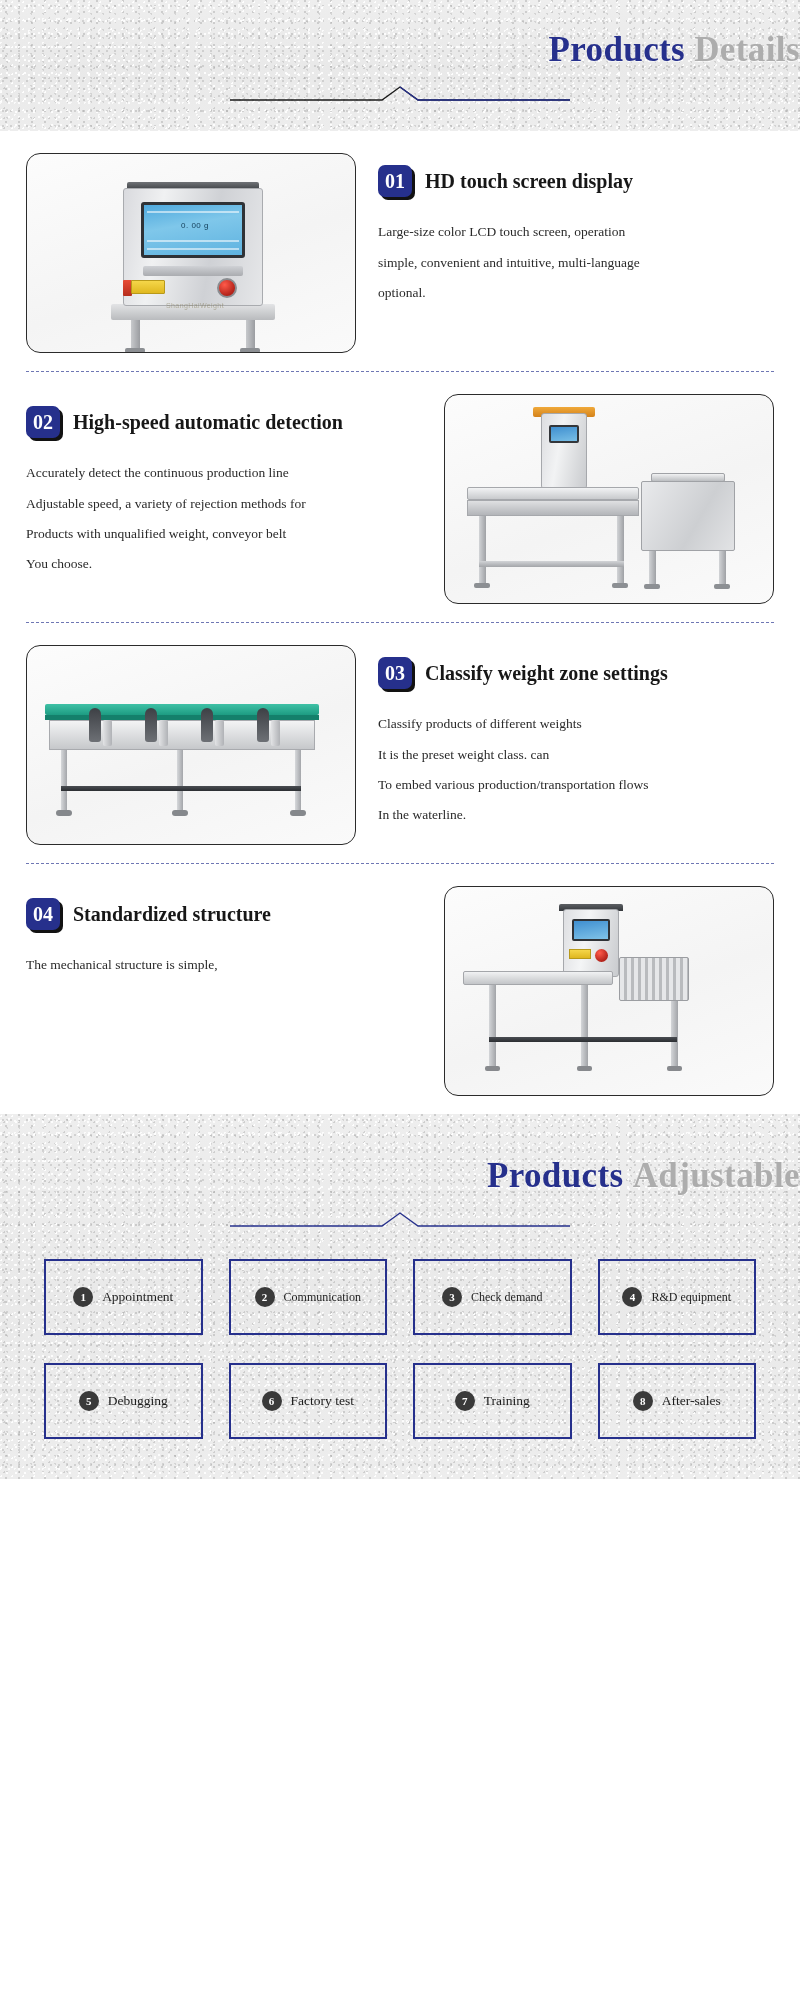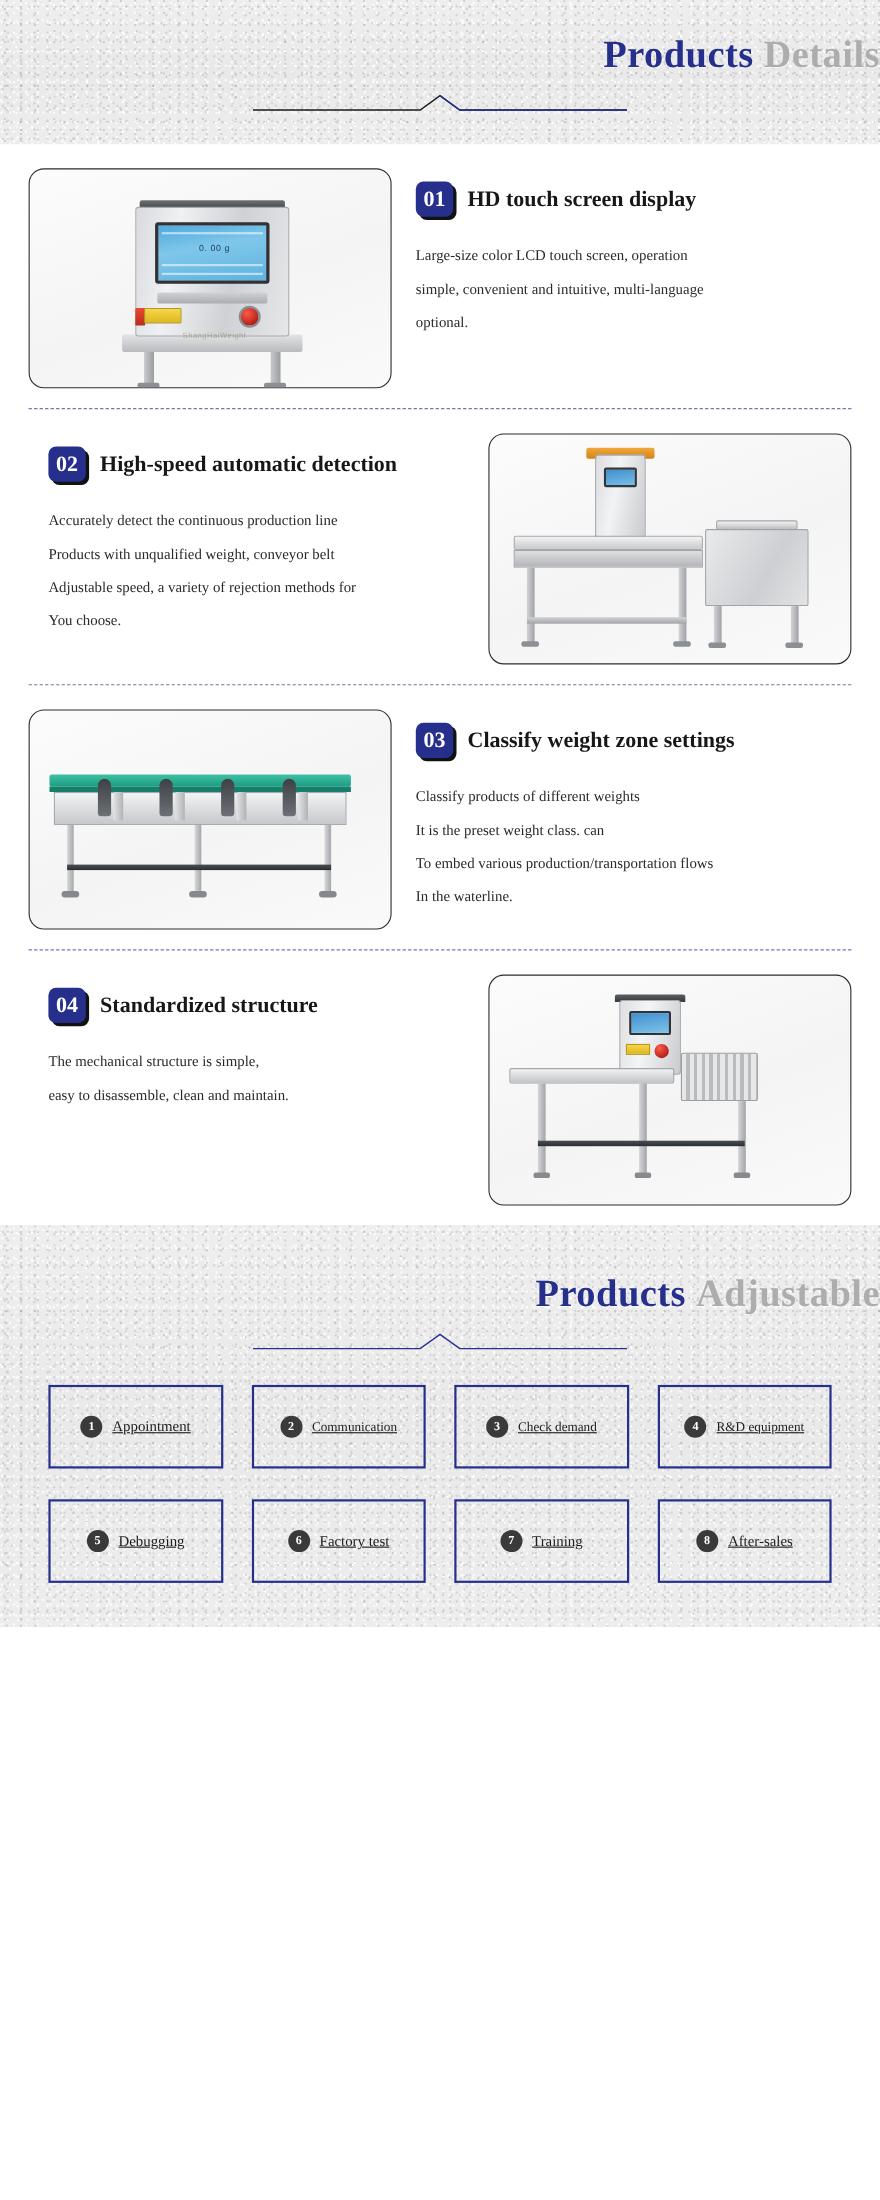--- a/index.html
+++ b/index.html
@@ -103,21 +103,20 @@
   }
   .feature-media.tall { height: 210px; }
 
   .feature-body {
     flex: 1 1 auto;
     padding: 12px 14px 0 22px;
     min-width: 0;
   }
   .feature.reverse .feature-body {
     padding: 12px 18px 0 0;
-    margin-left: 18px;
   }
 
   .feature-head {
     display: flex;
     align-items: center;
     gap: 13px;
     margin-bottom: 20px;
   }
 
   .badge {
@@ -254,21 +253,20 @@
     align-items: center;
     justify-content: center;
     line-height: 1;
   }
 
   .step-label {
     font-size: 13.5px;
     color: #1d1d1d;
     font-family: "Liberation Serif", serif;
     white-space: nowrap;
-    text-decoration: underline;
   }
   .step-label.sm { font-size: 12px; }
 </style>
 </head>
 <body>
 
 <div class="page">
 
   <div class="banner texture">
     <div class="banner-title">
@@ -338,22 +336,22 @@
         <div class="mach m2-foot2" style="left:199px;top:189px;"></div>
         <div class="mach m2-foot2" style="left:269px;top:189px;"></div>
       </div>
       <div class="feature-body">
         <div class="feature-head">
           <span class="badge">02</span>
           <span class="feature-title">High-speed automatic detection</span>
         </div>
         <div class="feature-text">
           <p>Accurately detect the continuous production line</p>
+          <p>Adjustable speed, a variety of rejection methods for</p>
           <p>Products with unqualified weight, conveyor belt</p>
-          <p>Adjustable speed, a variety of rejection methods for</p>
           <p>You choose.</p>
         </div>
       </div>
     </div>
 
     <div class="divider"></div>
 
     <div class="feature">
       <div class="feature-media">
         <div class="mach m3-green"></div>
@@ -408,21 +406,20 @@
         <div class="mach m4-foot4" style="left:132px;top:179px;"></div>
         <div class="mach m4-foot4" style="left:222px;top:179px;"></div>
       </div>
       <div class="feature-body">
         <div class="feature-head">
           <span class="badge">04</span>
           <span class="feature-title">Standardized structure</span>
         </div>
         <div class="feature-text">
           <p>The mechanical structure is simple,</p>
-          <p>easy to disassemble, clean and maintain.</p>
         </div>
       </div>
     </div>
 
   </div>
 
   <div class="customized texture">
     <div class="banner" style="padding-top:42px;padding-bottom:10px;background:transparent;">
       <div class="banner-title">
         <span class="word-a">Products</span><span class="word-b">Adjustable</span>

